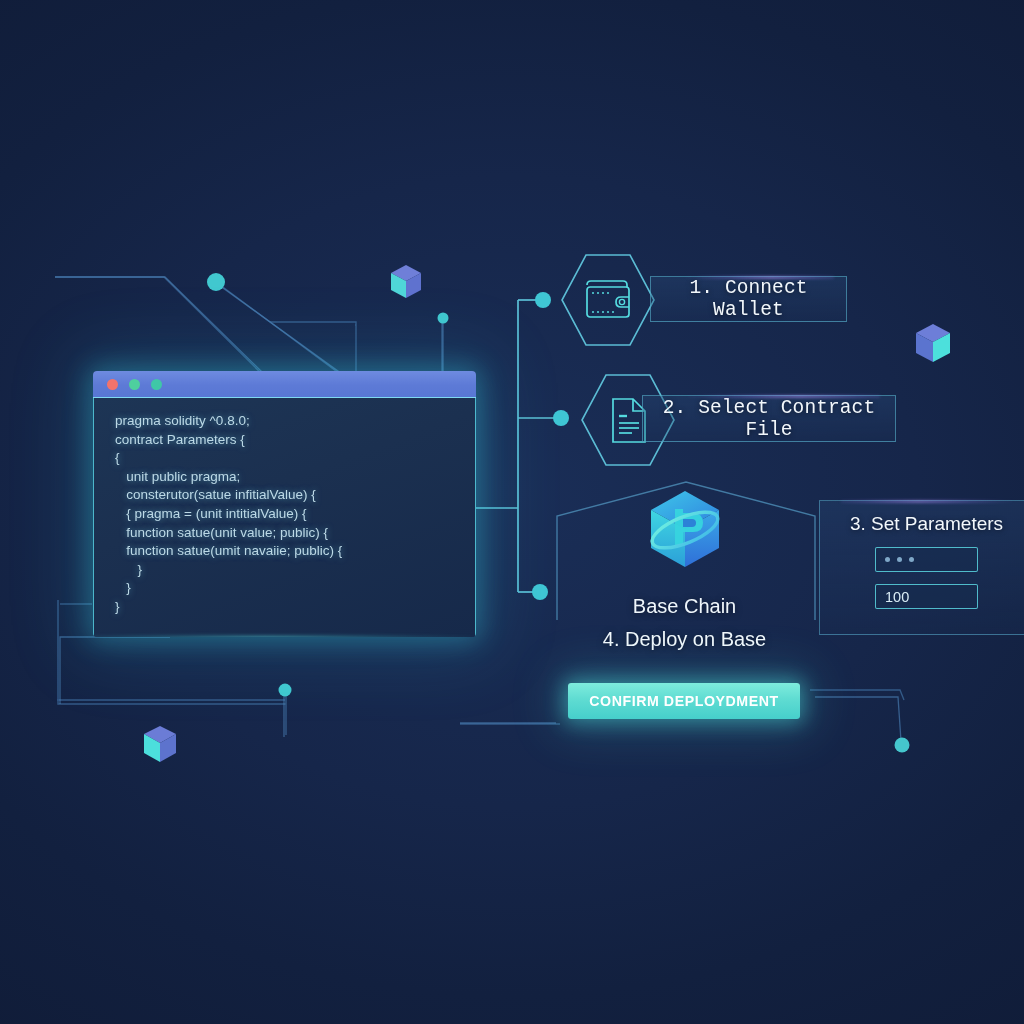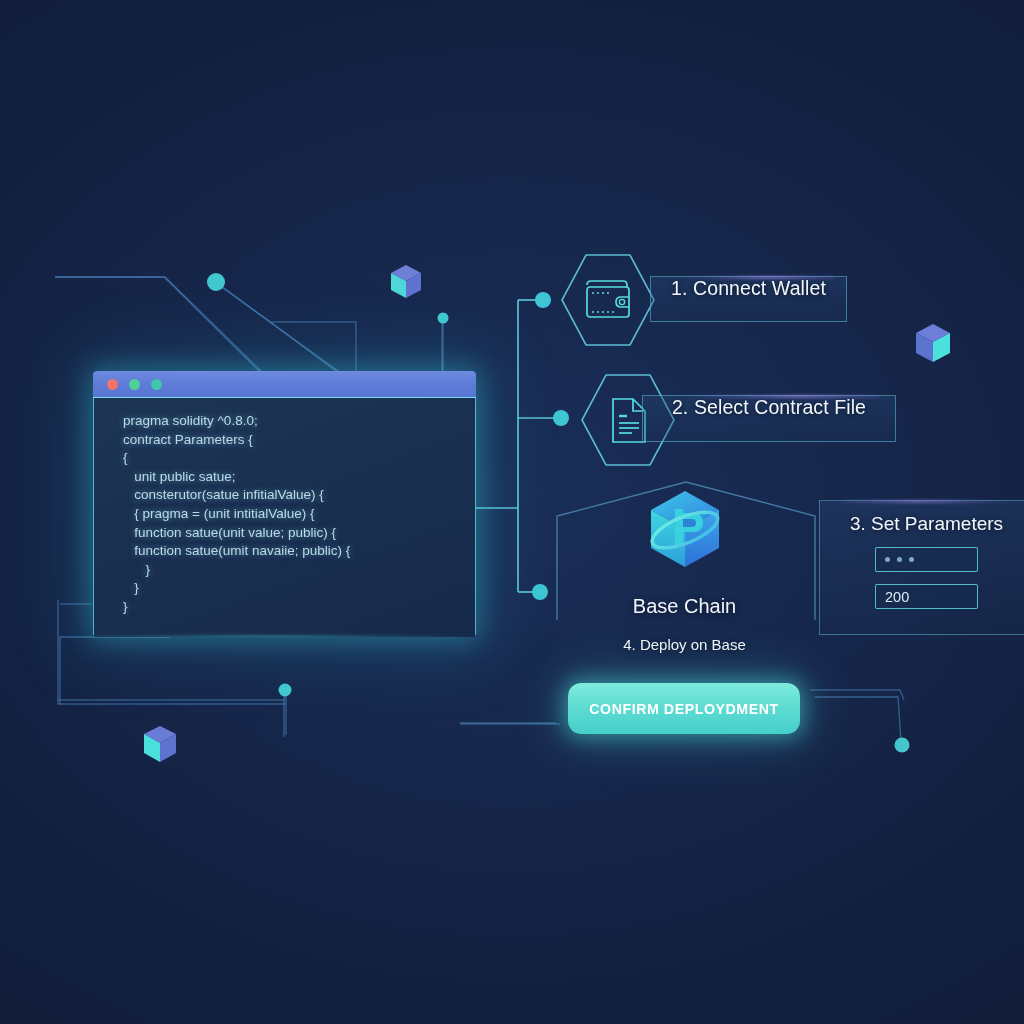--- a/index.html
+++ b/index.html
@@ -20,35 +20,35 @@
       box-shadow:0 0 26px 5px rgba(60,220,235,.30), 0 0 70px 18px rgba(45,190,220,.15);
       overflow:hidden;}
   #code-titlebar{height:26px;
       background:linear-gradient(180deg,#6e8be0 0%,#5d7ad6 55%,#5877d4 100%);
       display:flex;align-items:center;padding-left:14px;gap:11px;
       border-bottom:1px solid rgba(130,230,245,.85);}
   .dot{width:11px;height:11px;border-radius:50%;}
   #code-body{height:240px;
       background:linear-gradient(160deg,#1d3555 0%,#1b3050 40%,#16294a 100%);
       border:1.5px solid rgba(95,230,245,.75);border-top:none;
-      box-sizing:border-box;padding:14px 0 0 8px;position:relative;}
+      box-sizing:border-box;padding:14px 0 0 0;position:relative;}
   #code-body::after{content:"";position:absolute;left:-6px;right:-6px;bottom:-4px;height:5px;
       background:radial-gradient(ellipse at 45% 50%, rgba(110,255,255,.95) 0%, rgba(70,230,240,.45) 35%, rgba(70,230,240,0) 75%);
       filter:blur(2px);}
   #code-lines{font-family:"Liberation Sans","DejaVu Sans",sans-serif;
       font-size:13.5px;line-height:18.6px;color:#bcd9e6;
       text-shadow:0 0 6px rgba(120,220,245,.55);}
   #code-lines div{white-space:pre;padding-left:21px;}
 
   
   .hexwrap{position:absolute;}
   .steplabel{position:absolute;box-sizing:border-box;
       border:1px solid rgba(92,190,215,.55);
       background:linear-gradient(180deg, rgba(38,70,115,.42) 0%, rgba(26,50,88,.25) 100%);
-      color:#f2f7fb;display:flex;align-items:flex-start;}
+      color:#f2f7fb;display:flex;align-items:center;font-family:Liberation Mono, monospace;}
   .steplabel .txt{width:100%;text-align:center;font-size:19.5px;letter-spacing:.1px;
       text-shadow:0 1px 5px rgba(0,0,0,.55);}
   .steplabel::before{content:"";position:absolute;left:18%;right:6%;top:-1.5px;height:3px;
       background:radial-gradient(ellipse at 58% 50%, rgba(196,160,255,.95) 0%, rgba(150,120,240,.45) 38%, rgba(150,120,240,0) 80%);
       filter:blur(1.4px);}
 
   
   #params-panel{position:absolute;left:819px;top:500px;width:215px;height:135px;
       box-sizing:border-box;border:1px solid rgba(92,180,210,.5);
       background:linear-gradient(180deg, rgba(40,72,118,.35) 0%, rgba(24,46,84,.22) 100%);
@@ -61,23 +61,23 @@
   .pfield{box-sizing:border-box;margin:12px auto 0 auto;width:103px;height:25px;
       border:1.3px solid rgba(92,214,226,.85);border-radius:2px;
       background:rgba(22,44,78,.55);display:flex;align-items:center;padding-left:9px;}
   .pdots{display:flex;gap:7px;}
   .pdots i{width:5px;height:5px;border-radius:50%;background:#7fa8c8;display:block;}
   .pval{color:#d9ecf5;font-size:14.5px;}
 
   
   #basechain{position:absolute;left:562px;top:485px;width:245px;text-align:center;}
   #base-label{margin-top:22px;color:#eff6fb;font-size:20px;text-shadow:0 1px 6px rgba(0,0,0,.5);}
-  #step4-label{margin-top:18px;color:#f2f8fc;font-size:15px;text-shadow:0 1px 6px rgba(0,0,0,.5);}
-  #confirm-btn{position:absolute;left:568px;top:683px;width:232px;height:51px;
-      border:none;border-radius:13px;
+  #step4-label{margin-top:10px;color:#f2f8fc;font-size:20px;text-shadow:0 1px 6px rgba(0,0,0,.5);}
+  #confirm-btn{position:absolute;left:568px;top:683px;width:232px;height:36px;
+      border:none;border-radius:3px;
       background:linear-gradient(180deg,#7eecdd 0%,#5fdcd2 45%,#46cfcb 100%);
       color:#ffffff;font-size:14.2px;font-weight:bold;letter-spacing:.55px;
       font-family:"Liberation Sans","DejaVu Sans",sans-serif;cursor:pointer;
       box-shadow:0 0 20px 4px rgba(80,230,225,.45), 0 0 48px 12px rgba(70,210,220,.20);}
 
   .cube{position:absolute;}
 </style>
 </head>
 <body>
 
@@ -141,21 +141,21 @@
     <div id="code-titlebar">
       <span class="dot" style="background:#f2736b"></span>
       <span class="dot" style="background:#4ecf9e"></span>
       <span class="dot" style="background:#3fc7a7"></span>
     </div>
     <div id="code-body">
       <div id="code-lines">
         <div>pragma solidity ^0.8.0;</div>
         <div>contract Parameters {</div>
         <div>{</div>
-        <div>   unit public satue;</div>
+        <div>   unit public pragma;</div>
         <div>   consterutor(satue infitialValue) {</div>
         <div>   { pragma = (unit intitialValue) {</div>
         <div>   function satue(unit value; public) {</div>
         <div>   function satue(umit navaiie; public) {</div>
         <div>      }</div>
         <div>   }</div>
         <div>}</div>
       </div>
     </div>
   </div>
@@ -197,21 +197,21 @@
   <div id="params-panel">
     <div id="params-title">3. Set Parameters</div>
     <div class="pfield">
       <span class="pdots">
           <i></i>
           <i></i>
           <i></i>
         </span>
     </div>
     <div class="pfield">
-      <span class="pval">200</span>
+      <span class="pval">100</span>
     </div>
   </div>
 
   <div id="basechain">
     <svg width="96" height="88" viewBox="0 0 96 88" style="display:block;margin:0 auto">
       <defs>
         <linearGradient id="gTop" x1="0" y1="0" x2="1" y2="1">
           <stop offset="0" stop-color="#3ec8e8"></stop>
             <stop offset="1" stop-color="#2f7fe0"></stop>
         </linearGradient>

